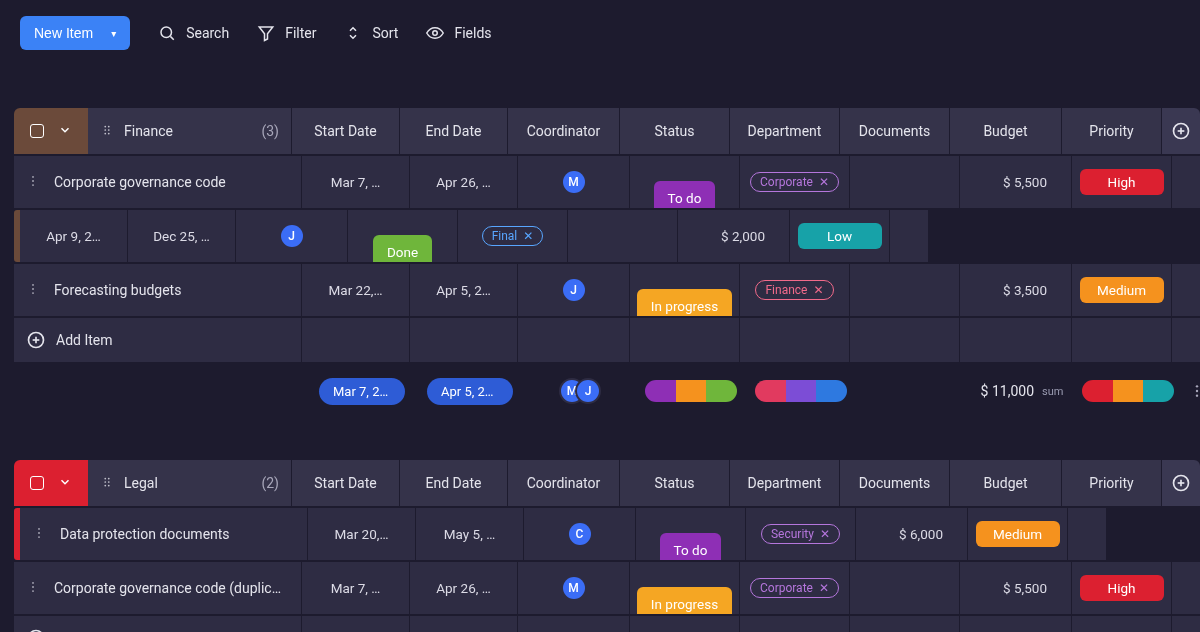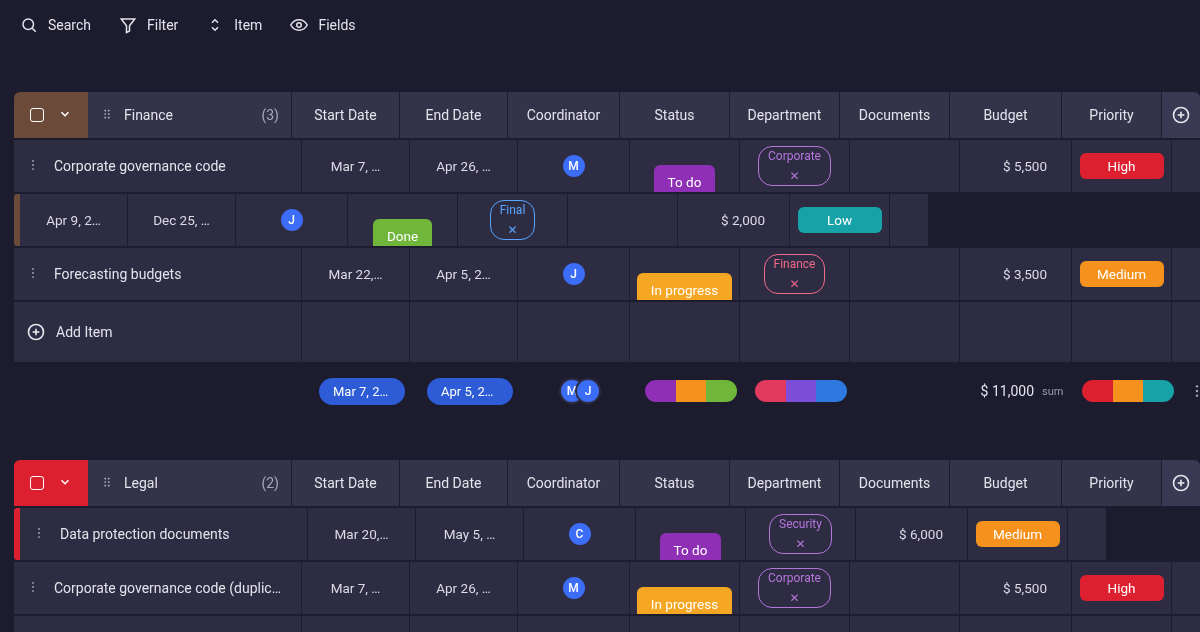--- a/index.html
+++ b/index.html
@@ -167,21 +167,20 @@
   }
   .pill.todo { background:#8e2fb5; }
   .pill.done { background:#6fb63b; }
   .pill.progress { background:#f5a623; }
   .tag {
     display:flex; align-items:center; gap:6px;
     border:1px solid;
     border-radius:14px;
     font-size:12px;
     padding:2px 9px;
-    flex-direction:column;
   }
   .tag .x { font-size:12px; }
   .tag.corporate { color:#b576dc; border-color:#b576dc; }
   .tag.video { color:#58a6ff; border-color:#58a6ff; }
   .tag.finance { color:#f16a8a; border-color:#f16a8a; }
   .tag.security { color:#b576dc; border-color:#b576dc; }
 
   .prio {
     padding:5px 0;
     width:84px;
@@ -197,21 +196,21 @@
   .link-text { color:#5b8ef0; font-size:13.5px; }
 
   
   .add-row {
     display:flex;
     margin-top:2px;
   }
   .add-row .spacer { width:6px; }
   .add-row-body {
     flex: 0 0 288px;
-    height:60px;
+    height:44px;
     background:#2e2c43;
     display:flex; align-items:center;
     padding:13px 12px;
     gap:10px;
     border-right:1px solid #1d1b2e;
     cursor:pointer;
   }
 
   
   .summary {
@@ -255,39 +254,43 @@
   .budget-sum { text-align:center; }
   .budget-sum .val { font-size:14px; }
   .budget-sum .lab { font-size:11px; color:#999ab0; }
   .more-icon { flex:0 0 38px; display:flex; align-items:center; justify-content:center; cursor:pointer; }
 
 </style>
 </head>
 <body>
 
 <div class="toolbar">
+  <button class="new-item-btn">
+    <span>New Item</span>
+    <span class="caret">▾</span>
+  </button>
   <div class="toolbar-item">
     <svg viewBox="0 0 24 24" fill="none" stroke="currentColor" stroke-width="2">
         <circle cx="11" cy="11" r="7"></circle>
         <line x1="21" y1="21" x2="16.5" y2="16.5"></line>
       </svg>
     <span>Search</span>
   </div>
   <div class="toolbar-item">
     <svg viewBox="0 0 24 24" fill="none" stroke="currentColor" stroke-width="2">
         <polygon points="3 4 21 4 14 13 14 20 10 22 10 13 3 4"></polygon>
       </svg>
     <span>Filter</span>
   </div>
   <div class="toolbar-item">
     <svg viewBox="0 0 24 24" fill="none" stroke="currentColor" stroke-width="2">
         <polyline points="8 9 12 5 16 9"></polyline>
         <polyline points="8 15 12 19 16 15"></polyline>
       </svg>
-    <span>Item</span>
+    <span>Sort</span>
   </div>
   <div class="toolbar-item">
     <svg viewBox="0 0 24 24" fill="none" stroke="currentColor" stroke-width="2">
         <path d="M1 12s4-7 11-7 11 7 11 7-4 7-11 7S1 12 1 12z"></path>
         <circle cx="12" cy="12" r="3"></circle>
       </svg>
     <span>Fields</span>
   </div>
 </div>
 

